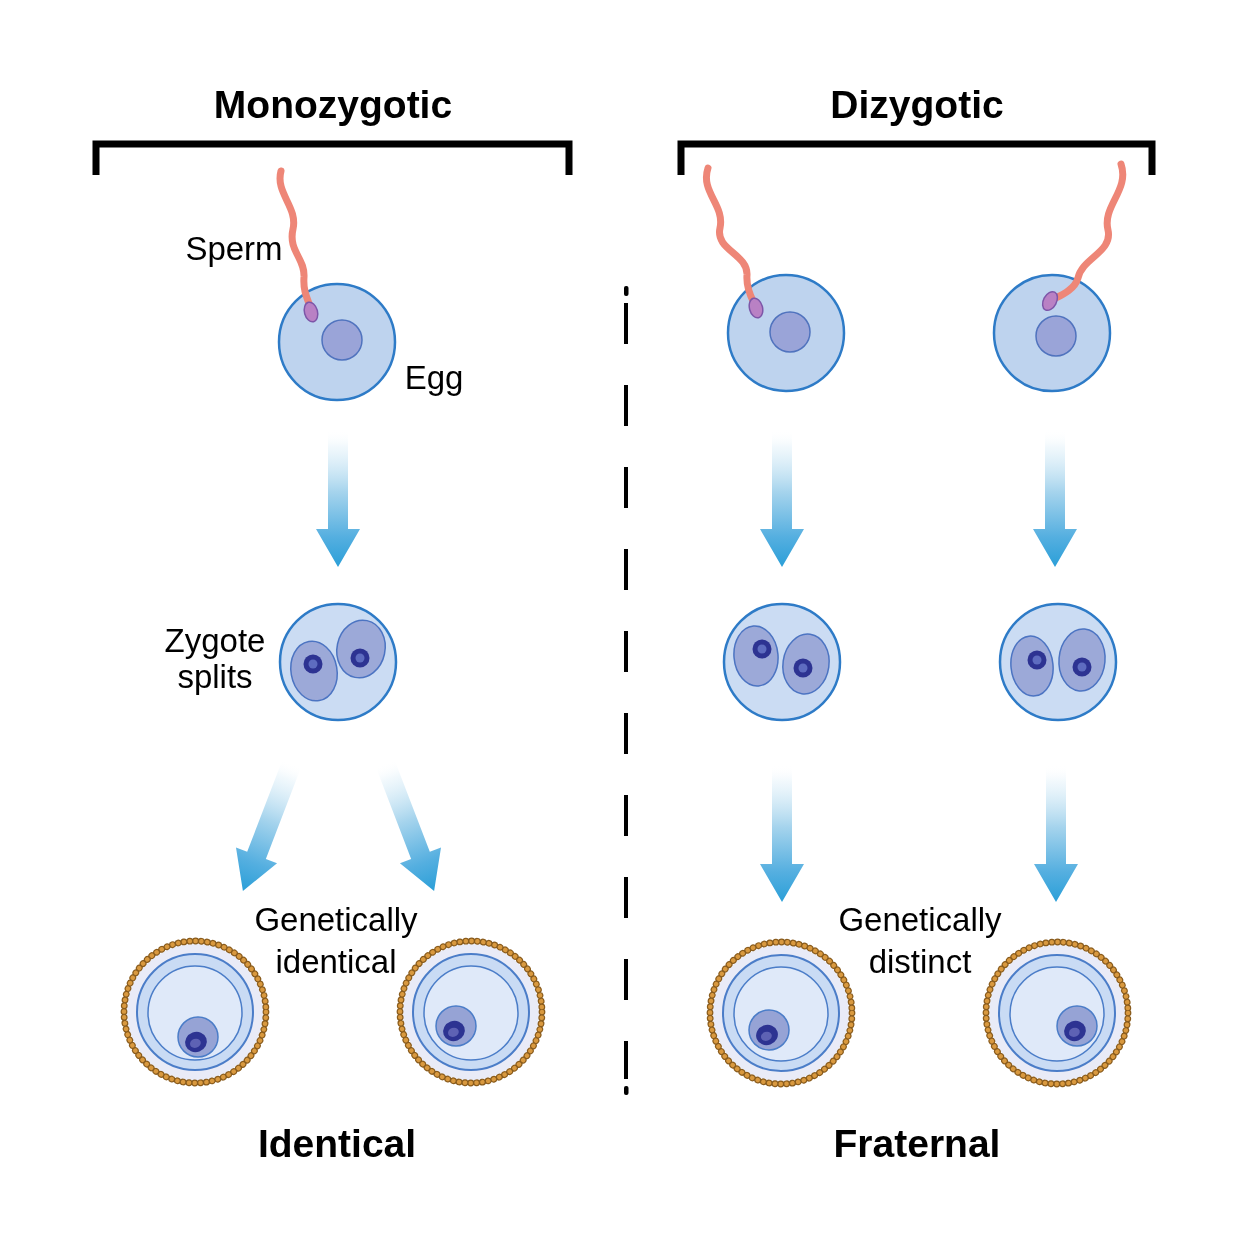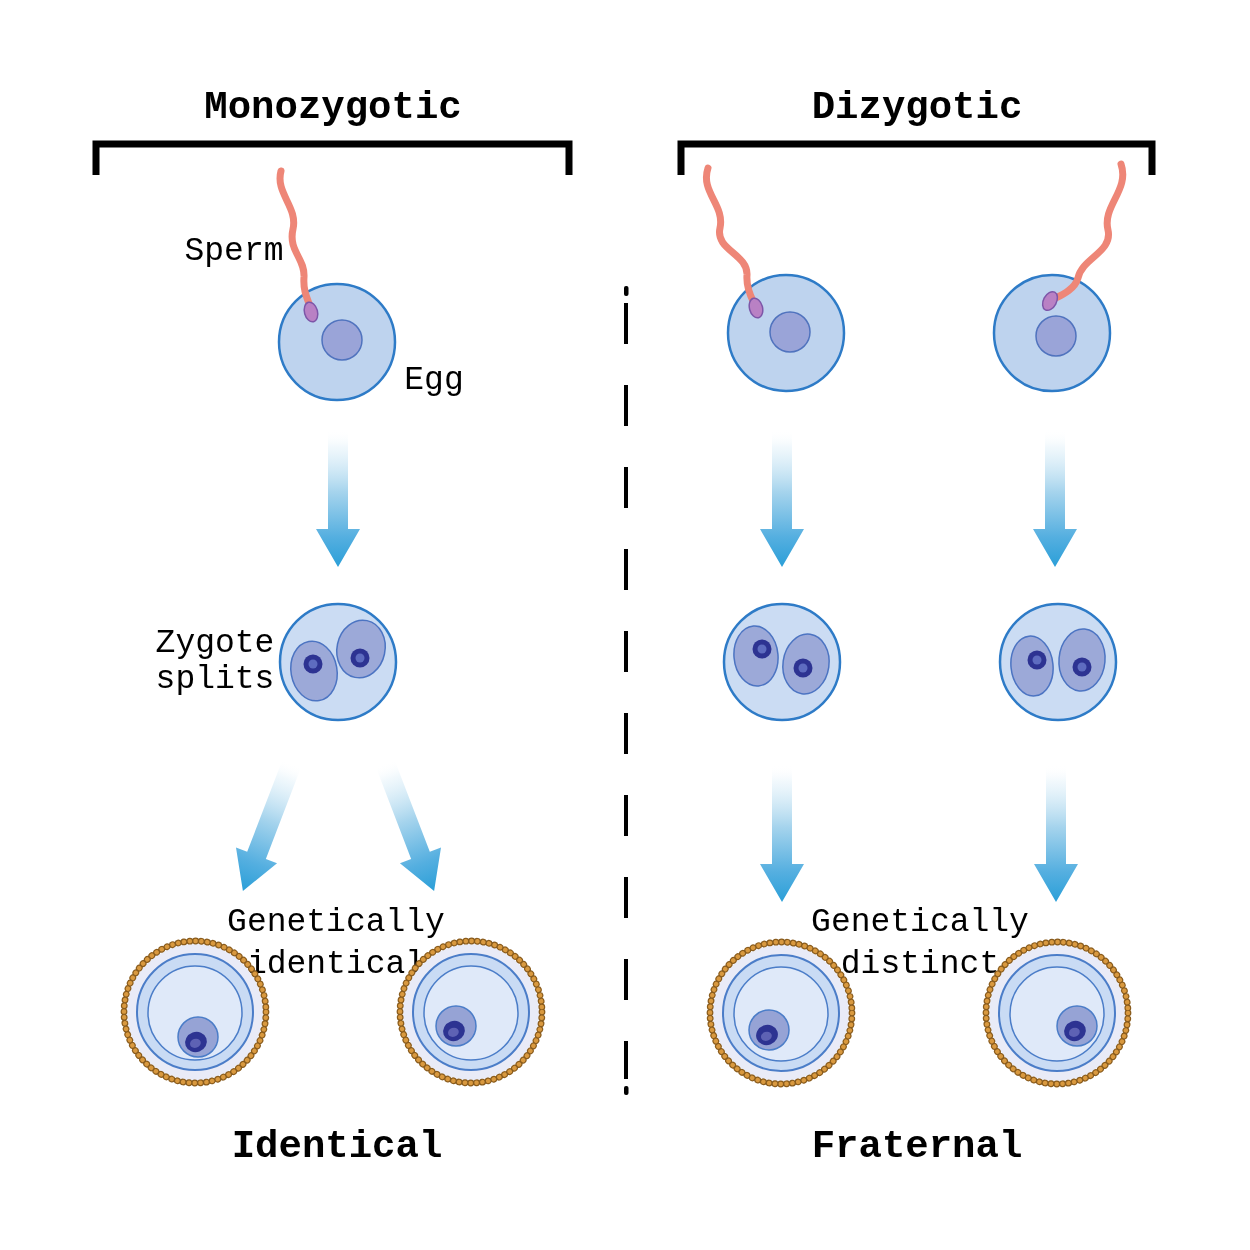--- a/index.html
+++ b/index.html
@@ -1,20 +1,20 @@
 <!DOCTYPE html>
 <html><head>
 <meta charset="utf-8">
 <style>
   html,body{margin:0;padding:0;background:#ffffff;}
   .stage{
     position:relative;
     width:1250px;height:1250px;
     background:#ffffff;
-    font-family:Liberation Mono, monospace;
+    font-family:Liberation Sans, sans-serif;
   }
   svg{display:block;}
   text{fill:#000000;}
   .title{font-size:39px;font-weight:bold;}
   .label{font-size:33px;}
   .bottom-label{font-size:39px;font-weight:bold;}
   .mid{text-anchor:middle;}
 </style>
 </head>
 <body>

